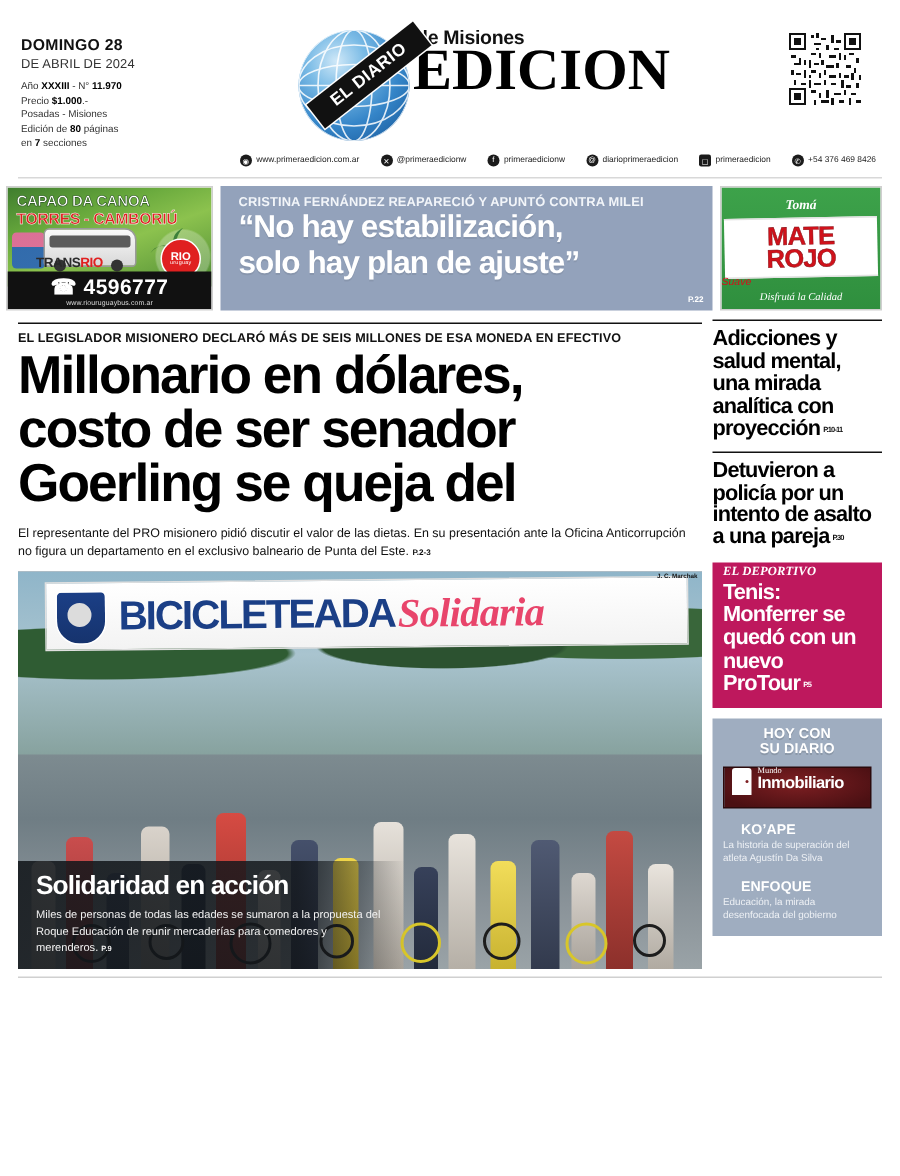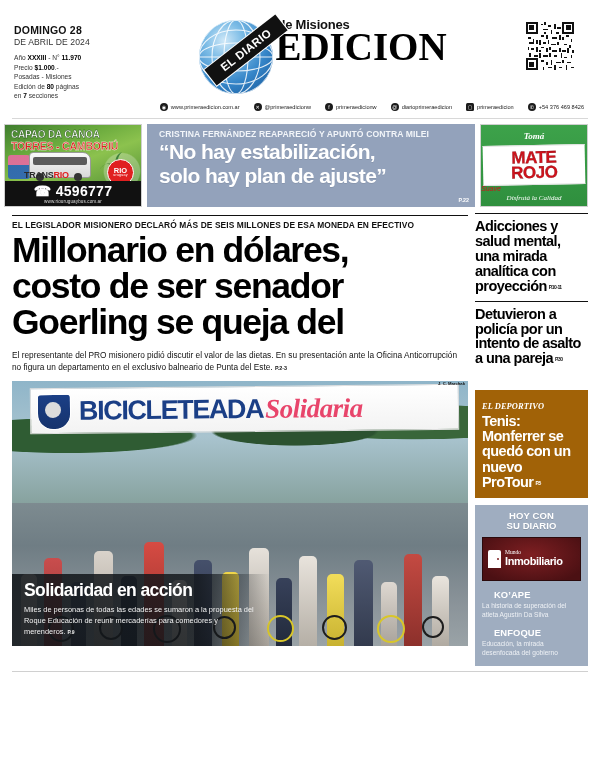--- a/index.html
+++ b/index.html
@@ -139,31 +139,31 @@
   .cap-t { font-weight:bold; font-size:17.5px; letter-spacing:-.6px; line-height:1; }
   .cap-d { font-size:7.4px; line-height:1.45; margin-top:6px; color:#f2f2f2; }
   .cap-d b { font-size:5px; }
 
   
   .sb-item { border-top: 1px solid #111; padding: 5px 0 7px 0; }
   .sb-item:first-child { border-top: 1px solid #111; }
   .sb-h { font-weight:bold; font-size:14.5px; line-height:1.03; letter-spacing:-.55px; color:#000; }
   .sb-pg { font-size:5px; font-weight:bold; color:#111; vertical-align: 2px; margin-left:2px; }
 
-  .deportivo { background:#a16207; color:#fff; padding:12px 6px 8px 7px; margin-top:17px; }
+  .deportivo { background:#be185d; color:#fff; padding:1px 6px 8px 7px; margin-top:2px; }
   .dep-k { font-family:"Liberation Serif",serif; font-style:italic; font-weight:bold; font-size:8.4px;
     letter-spacing:.1px; color:#fff; margin-bottom:3px;}
   .dep-h { font-weight:bold; font-size:14.5px; line-height:1.04; letter-spacing:-.55px; color:#fff; }
   .dep-pg { font-size:5px; font-weight:bold; vertical-align:2px; margin-left:2px; }
 
   .hoy { background:#9fadc0; margin-top:7px; padding:6px 7px 9px 7px; }
   .hoy-t { text-align:center; font-weight:bold; font-size:9.5px; line-height:1.1; color:#fff;
     letter-spacing:.1px; text-shadow:0 1px 0 rgba(0,0,0,.12); }
-  .mundo { margin-top:5px; height:44px; background: radial-gradient(ellipse at 50% 40%, #7e1f22 0%, #4b1013 85%);
-    border:1px solid #2b0a0c; display:flex; align-items:center; gap:4px; padding-left:5px;}
+  .mundo { margin-top:5px; height:28px; background: radial-gradient(ellipse at 50% 40%, #7e1f22 0%, #4b1013 85%);
+    border:1px solid #2b0a0c; display:flex; align-items:flex-start; gap:4px; padding-left:5px;}
   .mundo .door { width:13px; height:18px; background:#fff; border-radius:2px 2px 0 0; position:relative; flex:none;}
   .mundo .door:after{content:"";position:absolute;right:2.5px;top:8px;width:2px;height:2px;border-radius:50%;background:#7e1f22;}
   .mundo .mt1{ font-size:5.6px; color:#fff; line-height:1; font-family:"Liberation Serif",serif;}
   .mundo .mt2{ font-size:11px; color:#fff; font-weight:bold; line-height:1; letter-spacing:-.4px;}
   .sup { margin-top:8px; }
   .sup-t { font-weight:bold; font-size:9.4px; color:#fff; letter-spacing:.1px;margin-left:12px; }
   .sup-d { font-size:6.6px; line-height:1.38; color:#eef1f5; margin-top:1px; }
 
   .bottom-rule { border-top:1px solid #d0d0d0; margin: 5px 12px 0 12px; }
 </style>

